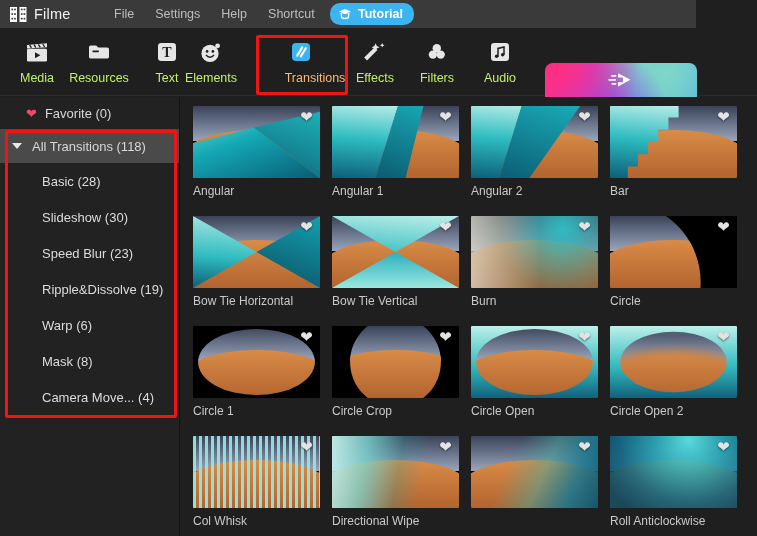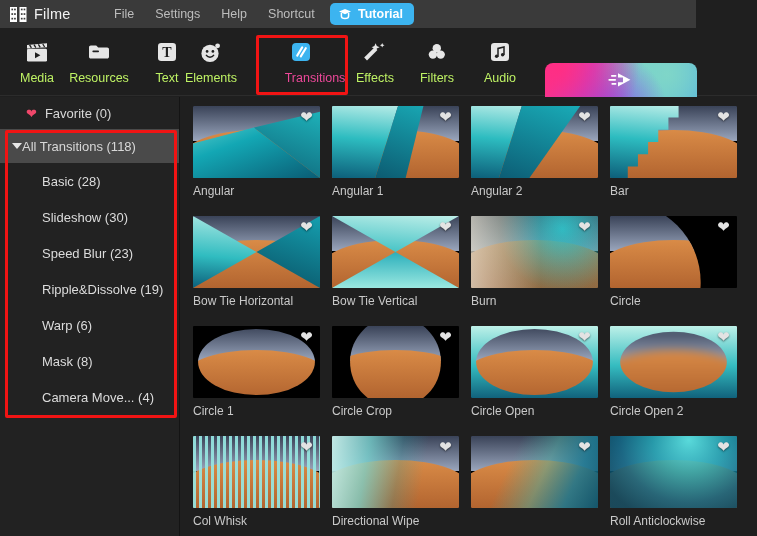--- a/index.html
+++ b/index.html
@@ -19,41 +19,41 @@
     display: flex; align-items: center;
   }
   .brand { display: flex; align-items: center; gap: 7px; padding-left: 10px; width: 110px; }
   .brand-label { color: #f2f2f2; font-size: 14.5px; letter-spacing: .2px; }
   .film-icon { width: 17px; height: 15px; position: relative; }
   .menu { display: flex; align-items: center; gap: 21px; margin-left: 4px; }
   .menu-item { color: #bdbdbd; font-size: 12.5px; cursor: default; }
   .tutorial-btn {
     position: absolute; left: 330px; top: 3px;
     height: 22px; padding: 0 11px 0 8px;
-    background: #3cb4f0; border-radius: 5px;
+    background: #3cb4f0; border-radius: 10px;
     display: flex; align-items: center; gap: 6px;
     color: #ffffff; font-size: 12.5px; font-weight: bold;
     cursor: pointer;
   }
   .cap-icon { width: 14px; height: 14px; position: relative; display:block; }
 
   
   .toolbar {
     position: absolute; left: 0; top: 28px; width: 757px; height: 68px;
     background: #1f1f1f;
     border-bottom: 1px solid #2c2c2c;
   }
   .tool {
     position: absolute; top: 6px; width: 74px; height: 56px;
     display: flex; flex-direction: column; align-items: center; justify-content: flex-start;
     cursor: pointer;
   }
   .tool .ticon { height: 30px; display:flex; align-items:center; justify-content:center; margin-top: 3px; }
   .tool .tlabel { color: #bef264; font-size: 12.5px; margin-top: 4px; }
-  .tool.active .tlabel { color: #ec4899; margin-left: 28px; }
+  .tool.active .tlabel { color: #fdba74; margin-left: 28px; }
 
   .fastvideo {
     position: absolute; left: 545px; top: 35px; width: 152px; height: 56px;
     border-radius: 8px;
     background:
       radial-gradient(circle at 8% 10%, #ff2e84 0%, rgba(255,46,132,0) 55%),
       radial-gradient(circle at 40% 90%, #8a3df0 0%, rgba(138,61,240,0) 60%),
       radial-gradient(circle at 80% 20%, #7fd6c8 0%, rgba(127,214,200,0) 55%),
       linear-gradient(110deg, #ff2f86 0%, #c44ad2 28%, #7ad4c9 58%, #49a7e8 100%);
     display: flex; flex-direction: column; align-items: center; justify-content: center;
@@ -72,21 +72,21 @@
     background: #222222;
     border-right: 1px solid #141414;
   }
   .side-row {
     position: relative; height: 36px; display: flex; align-items: center;
     color: #d8d8d8; font-size: 13px; cursor: pointer;
   }
   .side-row.favorite { padding-left: 26px; gap: 8px; height: 32px; }
   .heart-icon { color: #f0476a; font-size: 13px; line-height: 1; }
   .side-row.all {
-    background: #4a4a4a; padding-left: 12px; height: 34px;
+    background: #4a4a4a; padding-left: 12px; gap: 10px; height: 34px;
   }
   .caret { width: 0; height: 0; border-left: 5px solid transparent; border-right: 5px solid transparent; border-top: 6px solid #e8e8e8; }
   .side-row.sub { padding-left: 42px; height: 36px; color: #dcdcdc; }
 
   
   .grid {
     position: absolute; left: 181px; top: 97px; width: 576px; height: 439px;
     background: #1f1f1f; overflow: hidden;
     padding: 9px 0 0 12px;
   }

